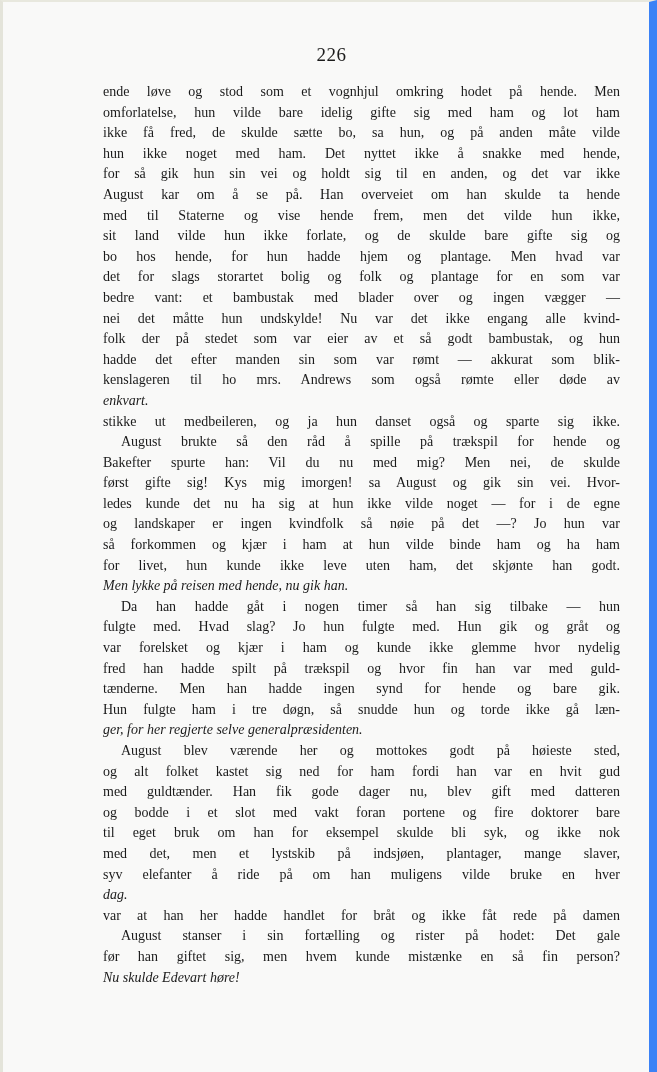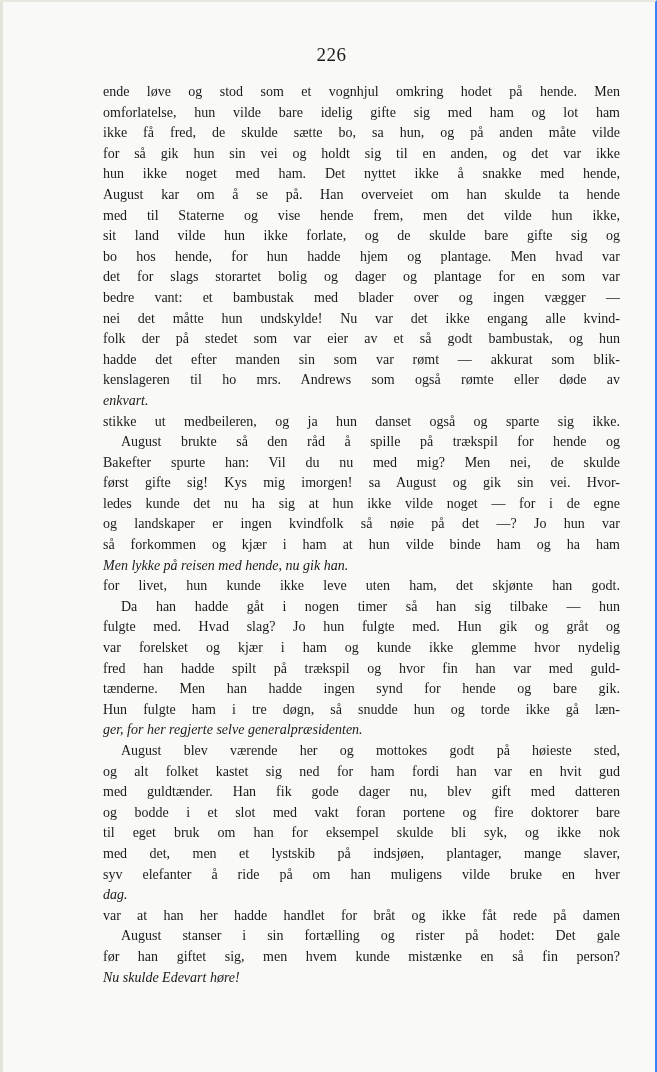--- a/index.html
+++ b/index.html
@@ -13,21 +13,21 @@
       position: relative;
       overflow: hidden;
     }
     .page-frame {
       position: absolute;
       left: 0; top: 0;
       width: 657px; height: 1072px;
       box-sizing: border-box;
       border-left: 3px solid #e4e4da;
       border-top: 2px solid #e8e8de;
-      border-right: 2px solid #3b82f6;
+      border-right: 8px solid #3b82f6;
       background: #f9f9f8;
     }
     .page-number {
       position: absolute;
       top: 42px;
       left: 0;
       width: 657px;
       text-align: center;
       font-family: "Liberation Serif", "DejaVu Serif", serif;
       font-size: 19px;
@@ -64,45 +64,45 @@
 
 <div class="page-frame">
   <div class="page-number">226</div>
 
   <div class="text-body">
 
     <div>
       <span class="line">ende løve og stod som et vognhjul omkring hodet på hende. Men</span>
       <span class="line">omforlatelse, hun vilde bare idelig gifte sig med ham og lot ham</span>
       <span class="line">ikke få fred, de skulde sætte bo, sa hun, og på anden måte vilde</span>
+      <span class="line">hun ikke noget med ham. Det nyttet ikke å snakke med hende,</span>
       <span class="line">for så gik hun sin vei og holdt sig til en anden, og det var ikke</span>
-      <span class="line">hun ikke noget med ham. Det nyttet ikke å snakke med hende,</span>
       <span class="line">August kar om å se på. Han overveiet om han skulde ta hende</span>
       <span class="line">med til Staterne og vise hende frem, men det vilde hun ikke,</span>
       <span class="line">sit land vilde hun ikke forlate, og de skulde bare gifte sig og</span>
       <span class="line">bo hos hende, for hun hadde hjem og plantage. Men hvad var</span>
-      <span class="line">det for slags storartet bolig og dager og plantage for en som var</span>
+      <span class="line">det for slags storartet bolig og folk og plantage for en som var</span>
       <span class="line">bedre vant: et bambustak med blader over og ingen vægger —</span>
       <span class="line">nei det måtte hun undskylde! Nu var det ikke engang alle kvind-</span>
       <span class="line">folk der på stedet som var eier av et så godt bambustak, og hun</span>
       <span class="line">hadde det efter manden sin som var rømt — akkurat som blik-</span>
       <span class="line">kenslageren til ho mrs. Andrews som også rømte eller døde av</span>
       <span class="line last">enkvart.</span>
     </div>
 
     <div>
       <span class="line">stikke ut medbeileren, og ja hun danset også og sparte sig ikke.</span>
       <span class="line indent">August brukte så den råd å spille på trækspil for hende og</span>
       <span class="line">Bakefter spurte han: Vil du nu med mig? Men nei, de skulde</span>
       <span class="line">først gifte sig! Kys mig imorgen! sa August og gik sin vei. Hvor-</span>
       <span class="line">ledes kunde det nu ha sig at hun ikke vilde noget — for i de egne</span>
       <span class="line">og landskaper er ingen kvindfolk så nøie på det —? Jo hun var</span>
       <span class="line">så forkommen og kjær i ham at hun vilde binde ham og ha ham</span>
+      <span class="line">for livet, hun kunde ikke leve uten ham, det skjønte han godt.</span>
       <span class="line last">Men lykke på reisen med hende, nu gik han.</span>
-      <span class="line">for livet, hun kunde ikke leve uten ham, det skjønte han godt.</span>
     </div>
 
     <div>
       <span class="line indent">Da han hadde gåt i nogen timer så han sig tilbake — hun</span>
       <span class="line">fulgte med. Hvad slag? Jo hun fulgte med. Hun gik og gråt og</span>
       <span class="line">var forelsket og kjær i ham og kunde ikke glemme hvor nydelig</span>
       <span class="line">fred han hadde spilt på trækspil og hvor fin han var med guld-</span>
       <span class="line">tænderne. Men han hadde ingen synd for hende og bare gik.</span>
       <span class="line">Hun fulgte ham i tre døgn, så snudde hun og torde ikke gå læn-</span>
       <span class="line last">ger, for her regjerte selve generalpræsidenten.</span>

